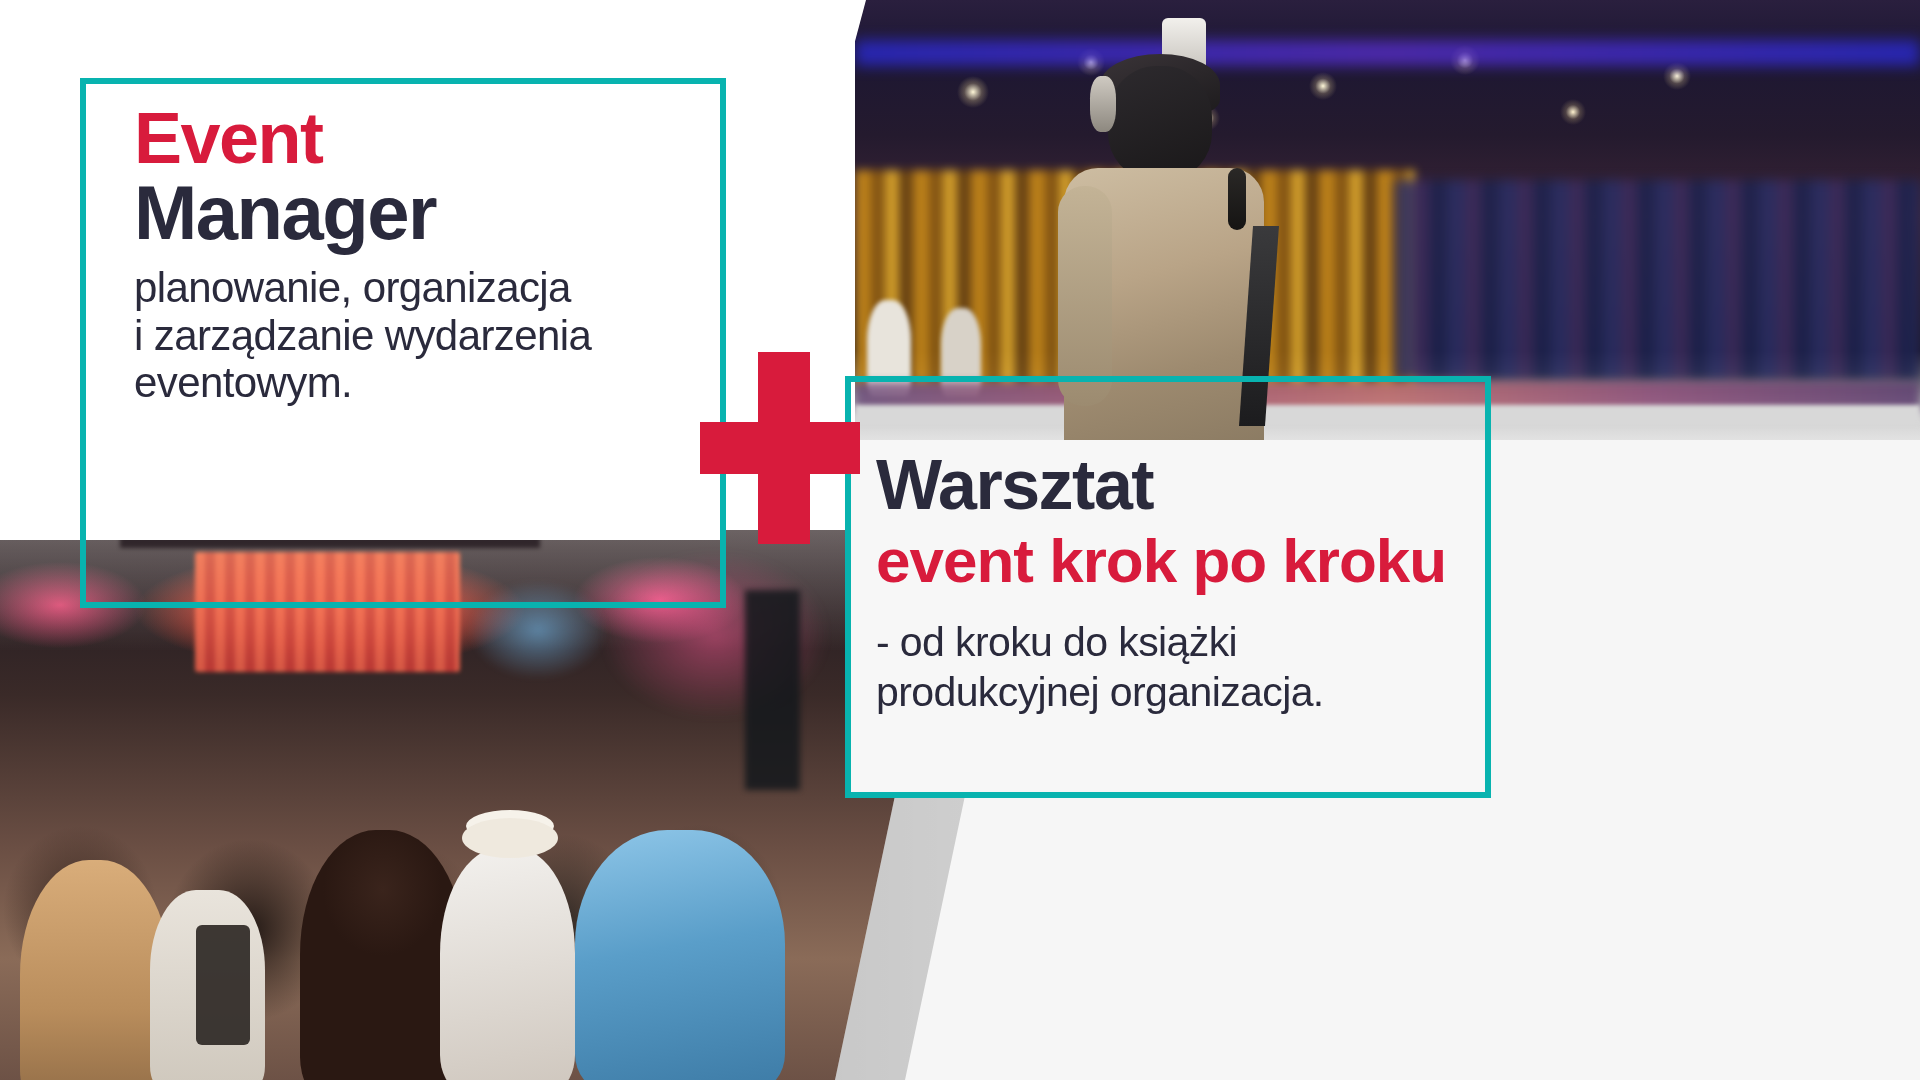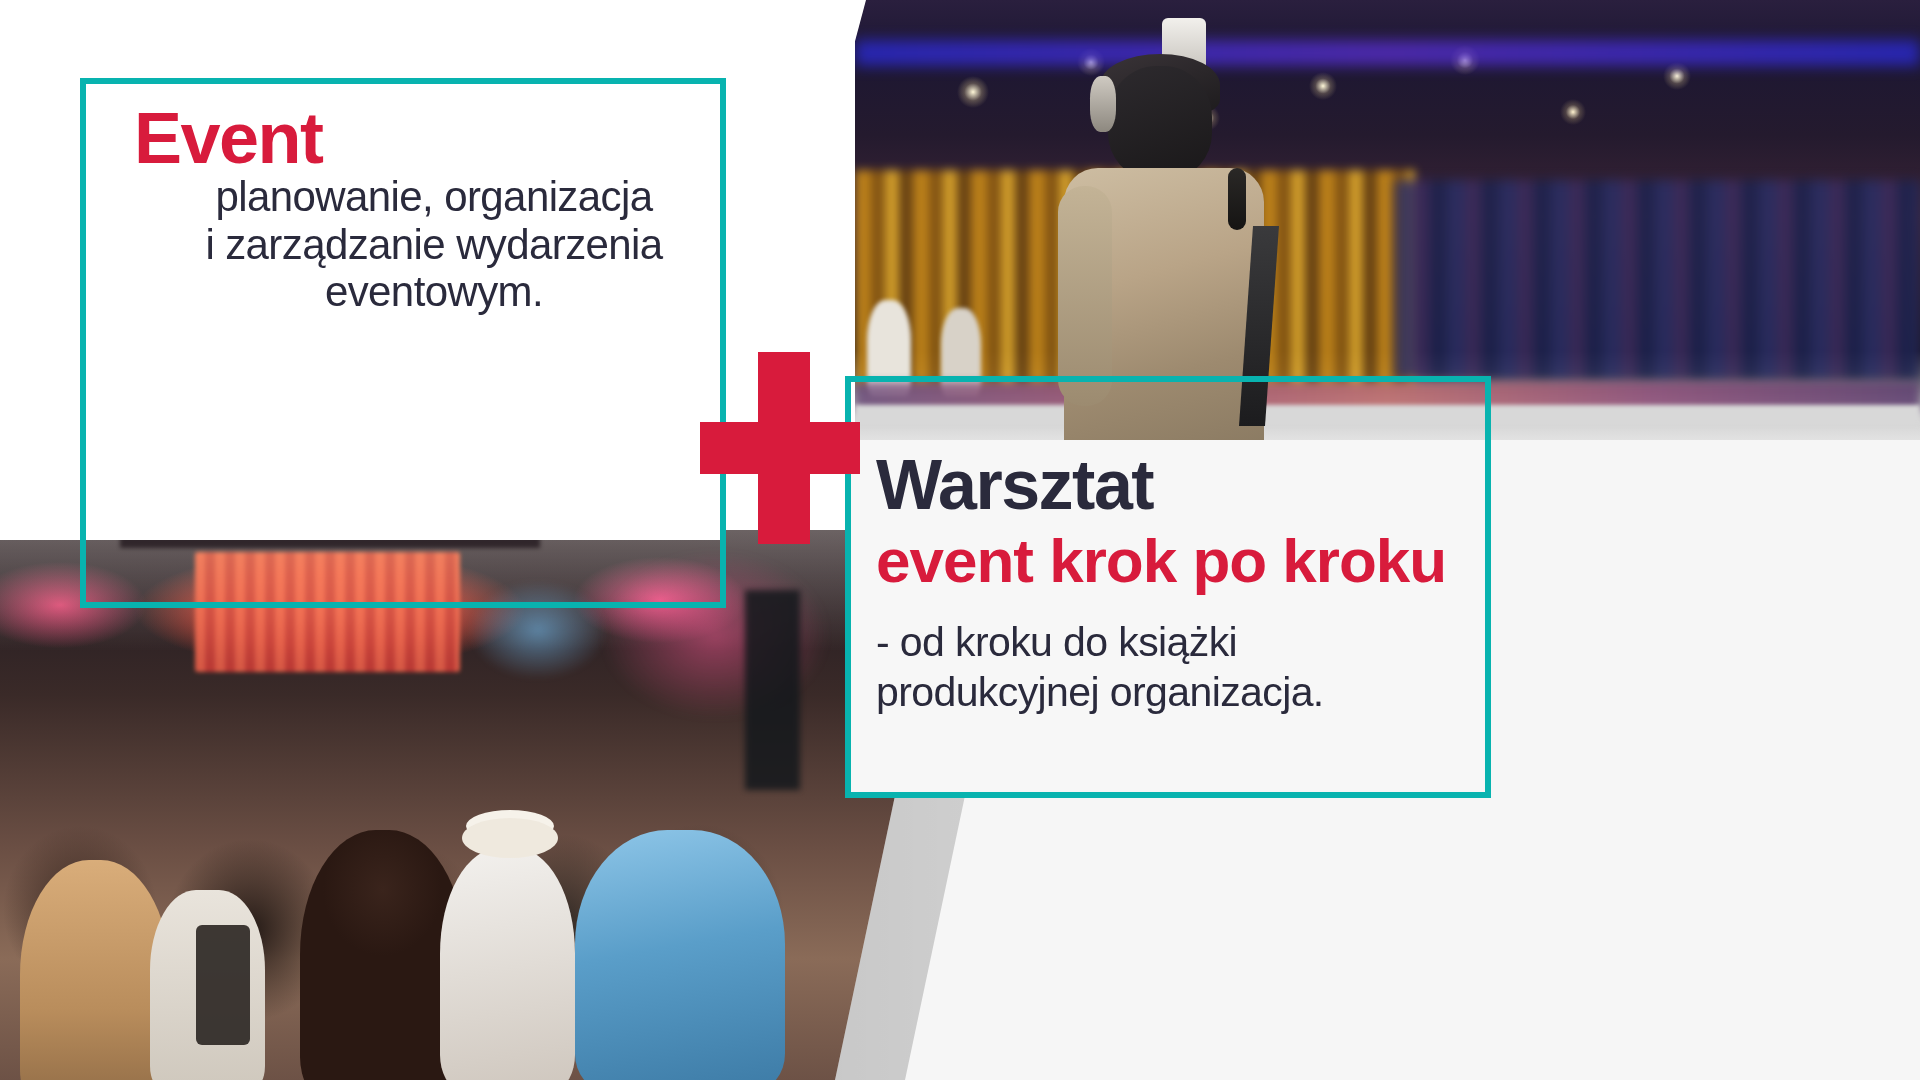--- a/index.html
+++ b/index.html
@@ -134,21 +134,21 @@
   #card-left{left:134px;top:104px;width:600px;}
   #card-right{left:876px;top:452px;width:610px;}
 
   .t-big{font-weight:bold;line-height:.96;letter-spacing:-1.5px;margin:0;}
   #kw-event{font-size:72px;color:var(--red);}
   #kw-manager{font-size:76px;color:var(--navy);margin-top:4px;}
   #kw-warsztat{font-size:70px;color:var(--navy);}
   #kw-krok{font-size:62px;color:var(--red);margin-top:12px;letter-spacing:-1px;}
 
   .t-body{font-size:42px;line-height:1.13;color:var(--navy);margin:0;letter-spacing:-.6px;}
-  #body-left{text-align:center;}
+  #body-left{margin-top:14px;}
   #body-right{margin-top:26px;font-size:41px;line-height:1.22;}
   .t-body div{white-space:nowrap;}
 
   
   .plate{position:absolute;background:#fff;}
   #plate-left{left:86px;top:84px;width:634px;height:350px;}
   #plate-right{left:851px;top:440px;width:634px;height:352px;background:#f7f7f7;}
 </style>
 </head>
 <body>
@@ -194,20 +194,21 @@
   </div>
 
   <div class="panel-tl"></div>
   <div class="panel-br"></div>
   <div class="diag-shadow"></div>
 
   <div class="plate" id="plate-left"></div>
   <div class="frame" id="frame-left"></div>
   <div class="card" id="card-left">
     <div class="t-big" id="kw-event">Event</div>
+    <div class="t-big" id="kw-manager">Manager</div>
     <div class="t-body" id="body-left">
       <div>planowanie, organizacja</div>
       <div>i zarządzanie wydarzenia</div>
       <div>eventowym.</div>
     </div>
   </div>
 
   <div class="plate" id="plate-right"></div>
   <div class="frame" id="frame-right"></div>
   <div class="card" id="card-right">

